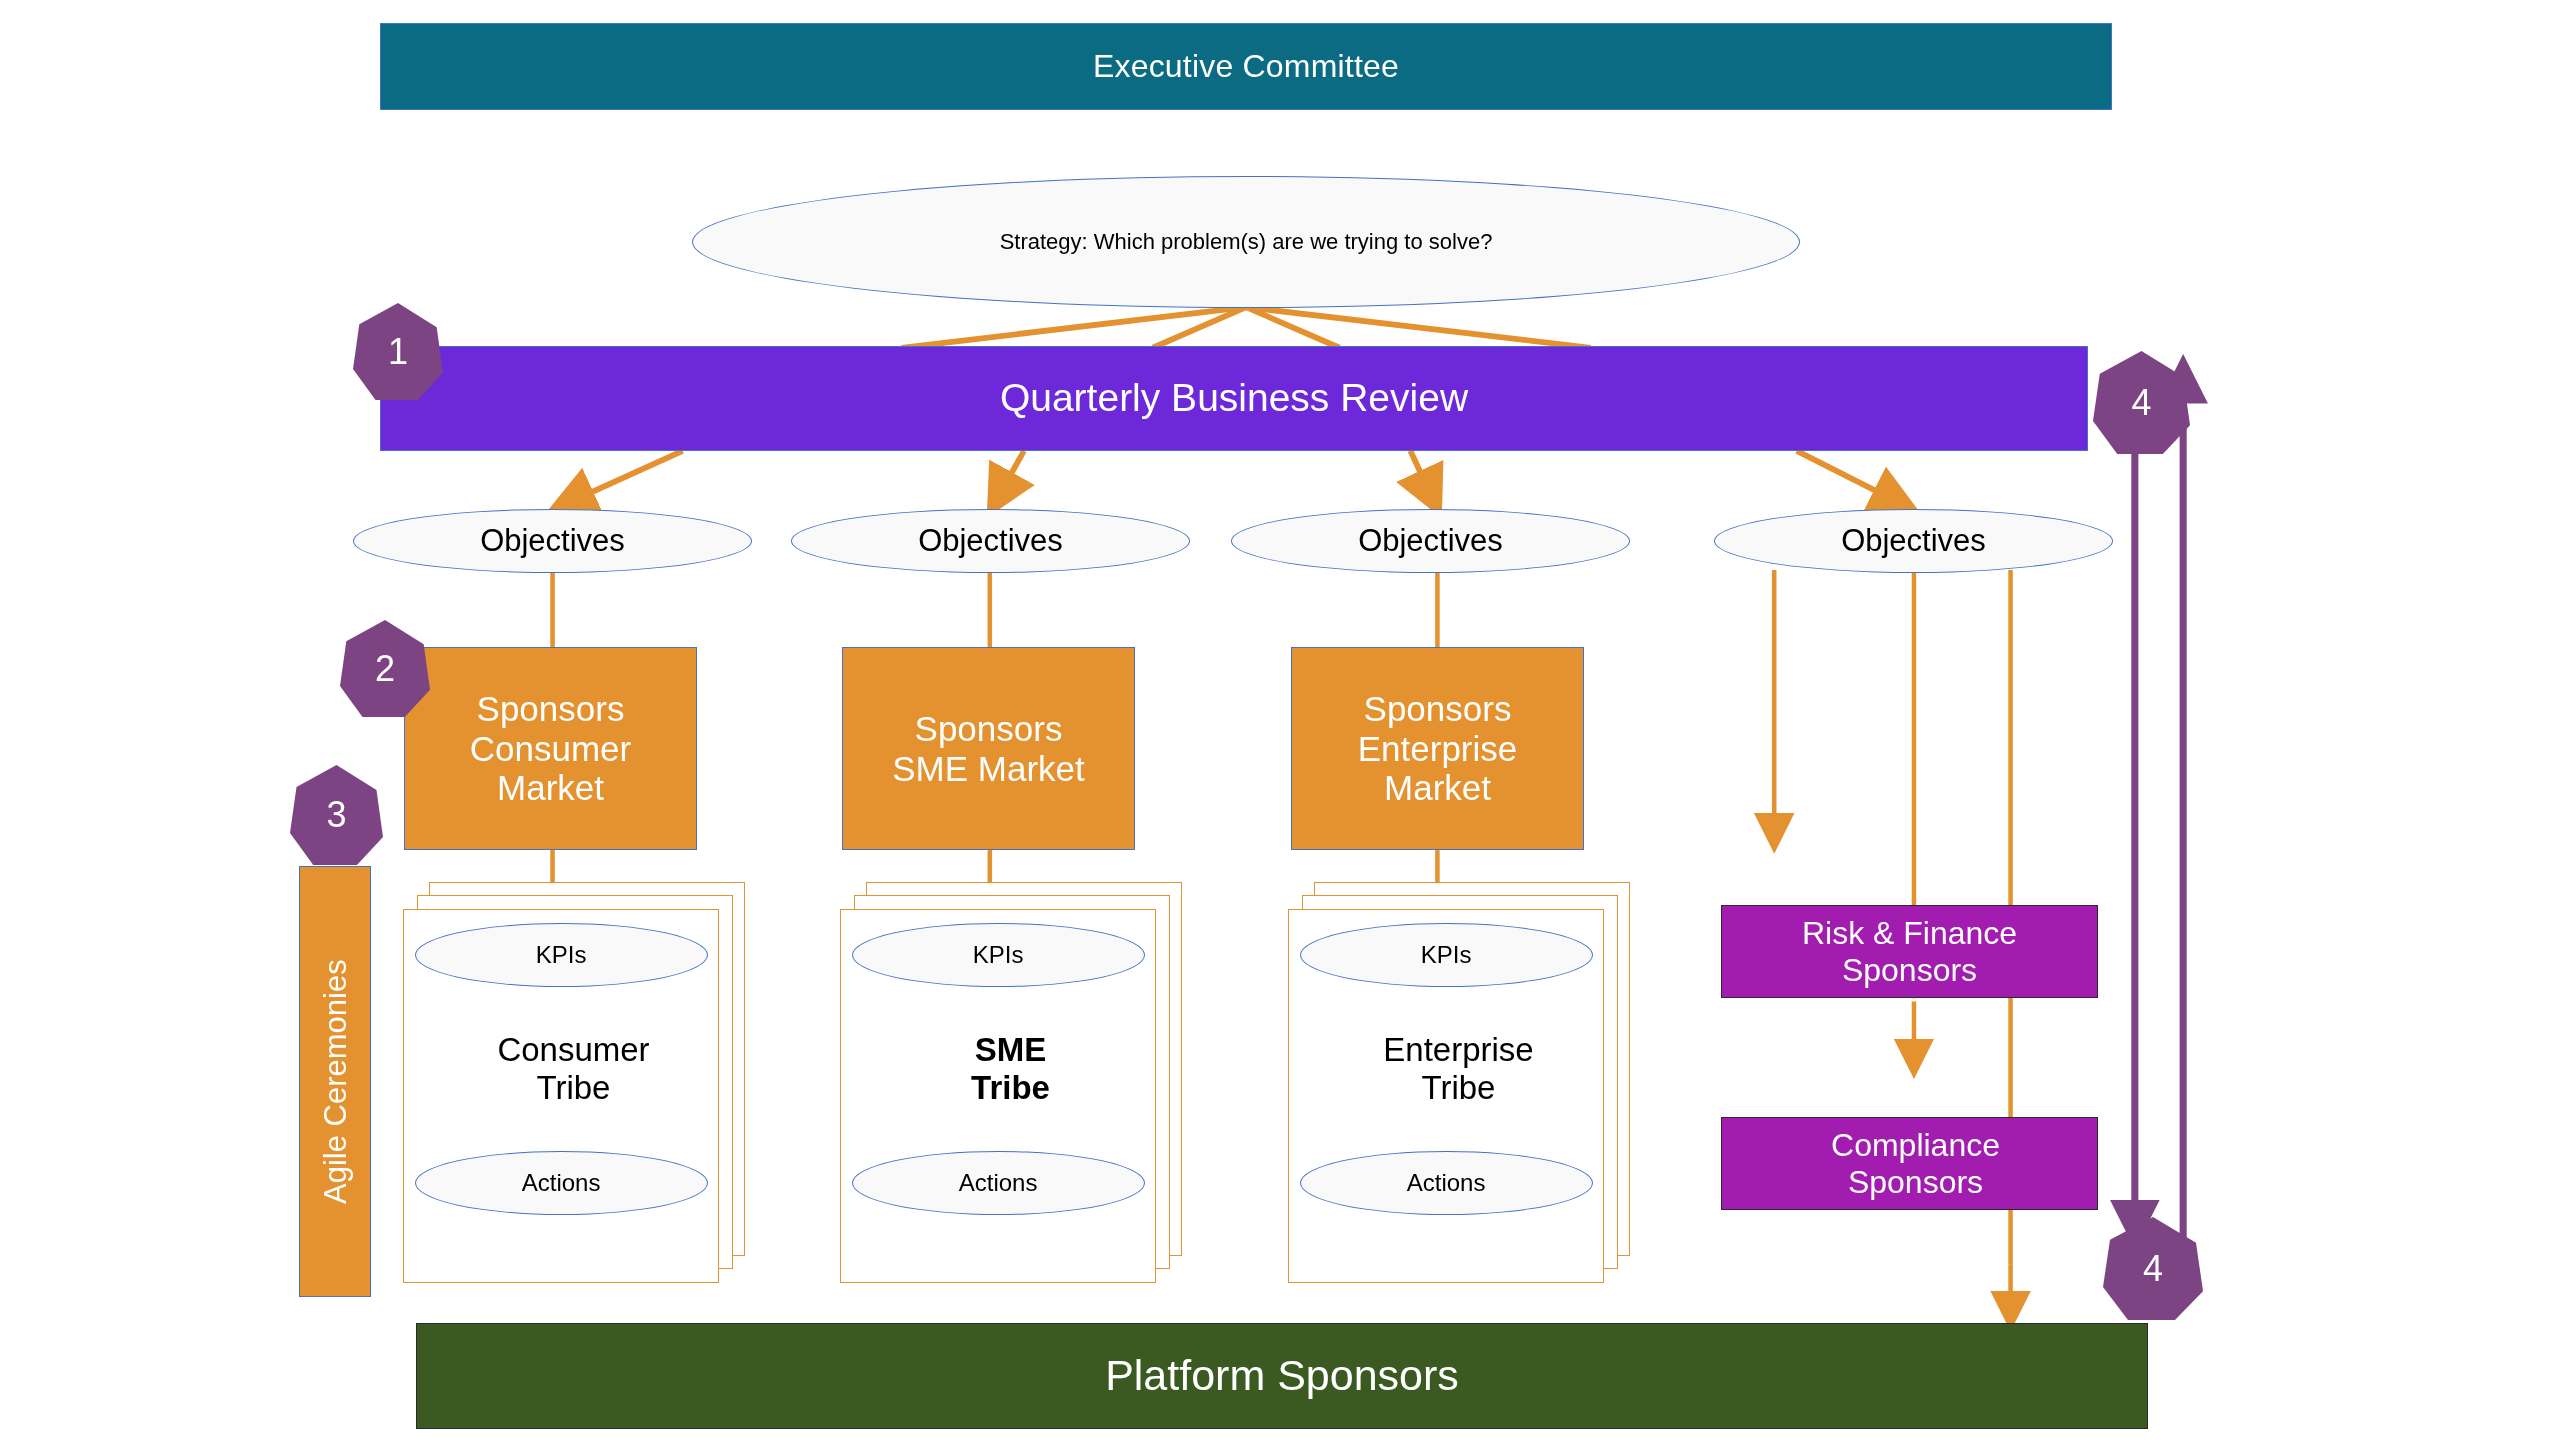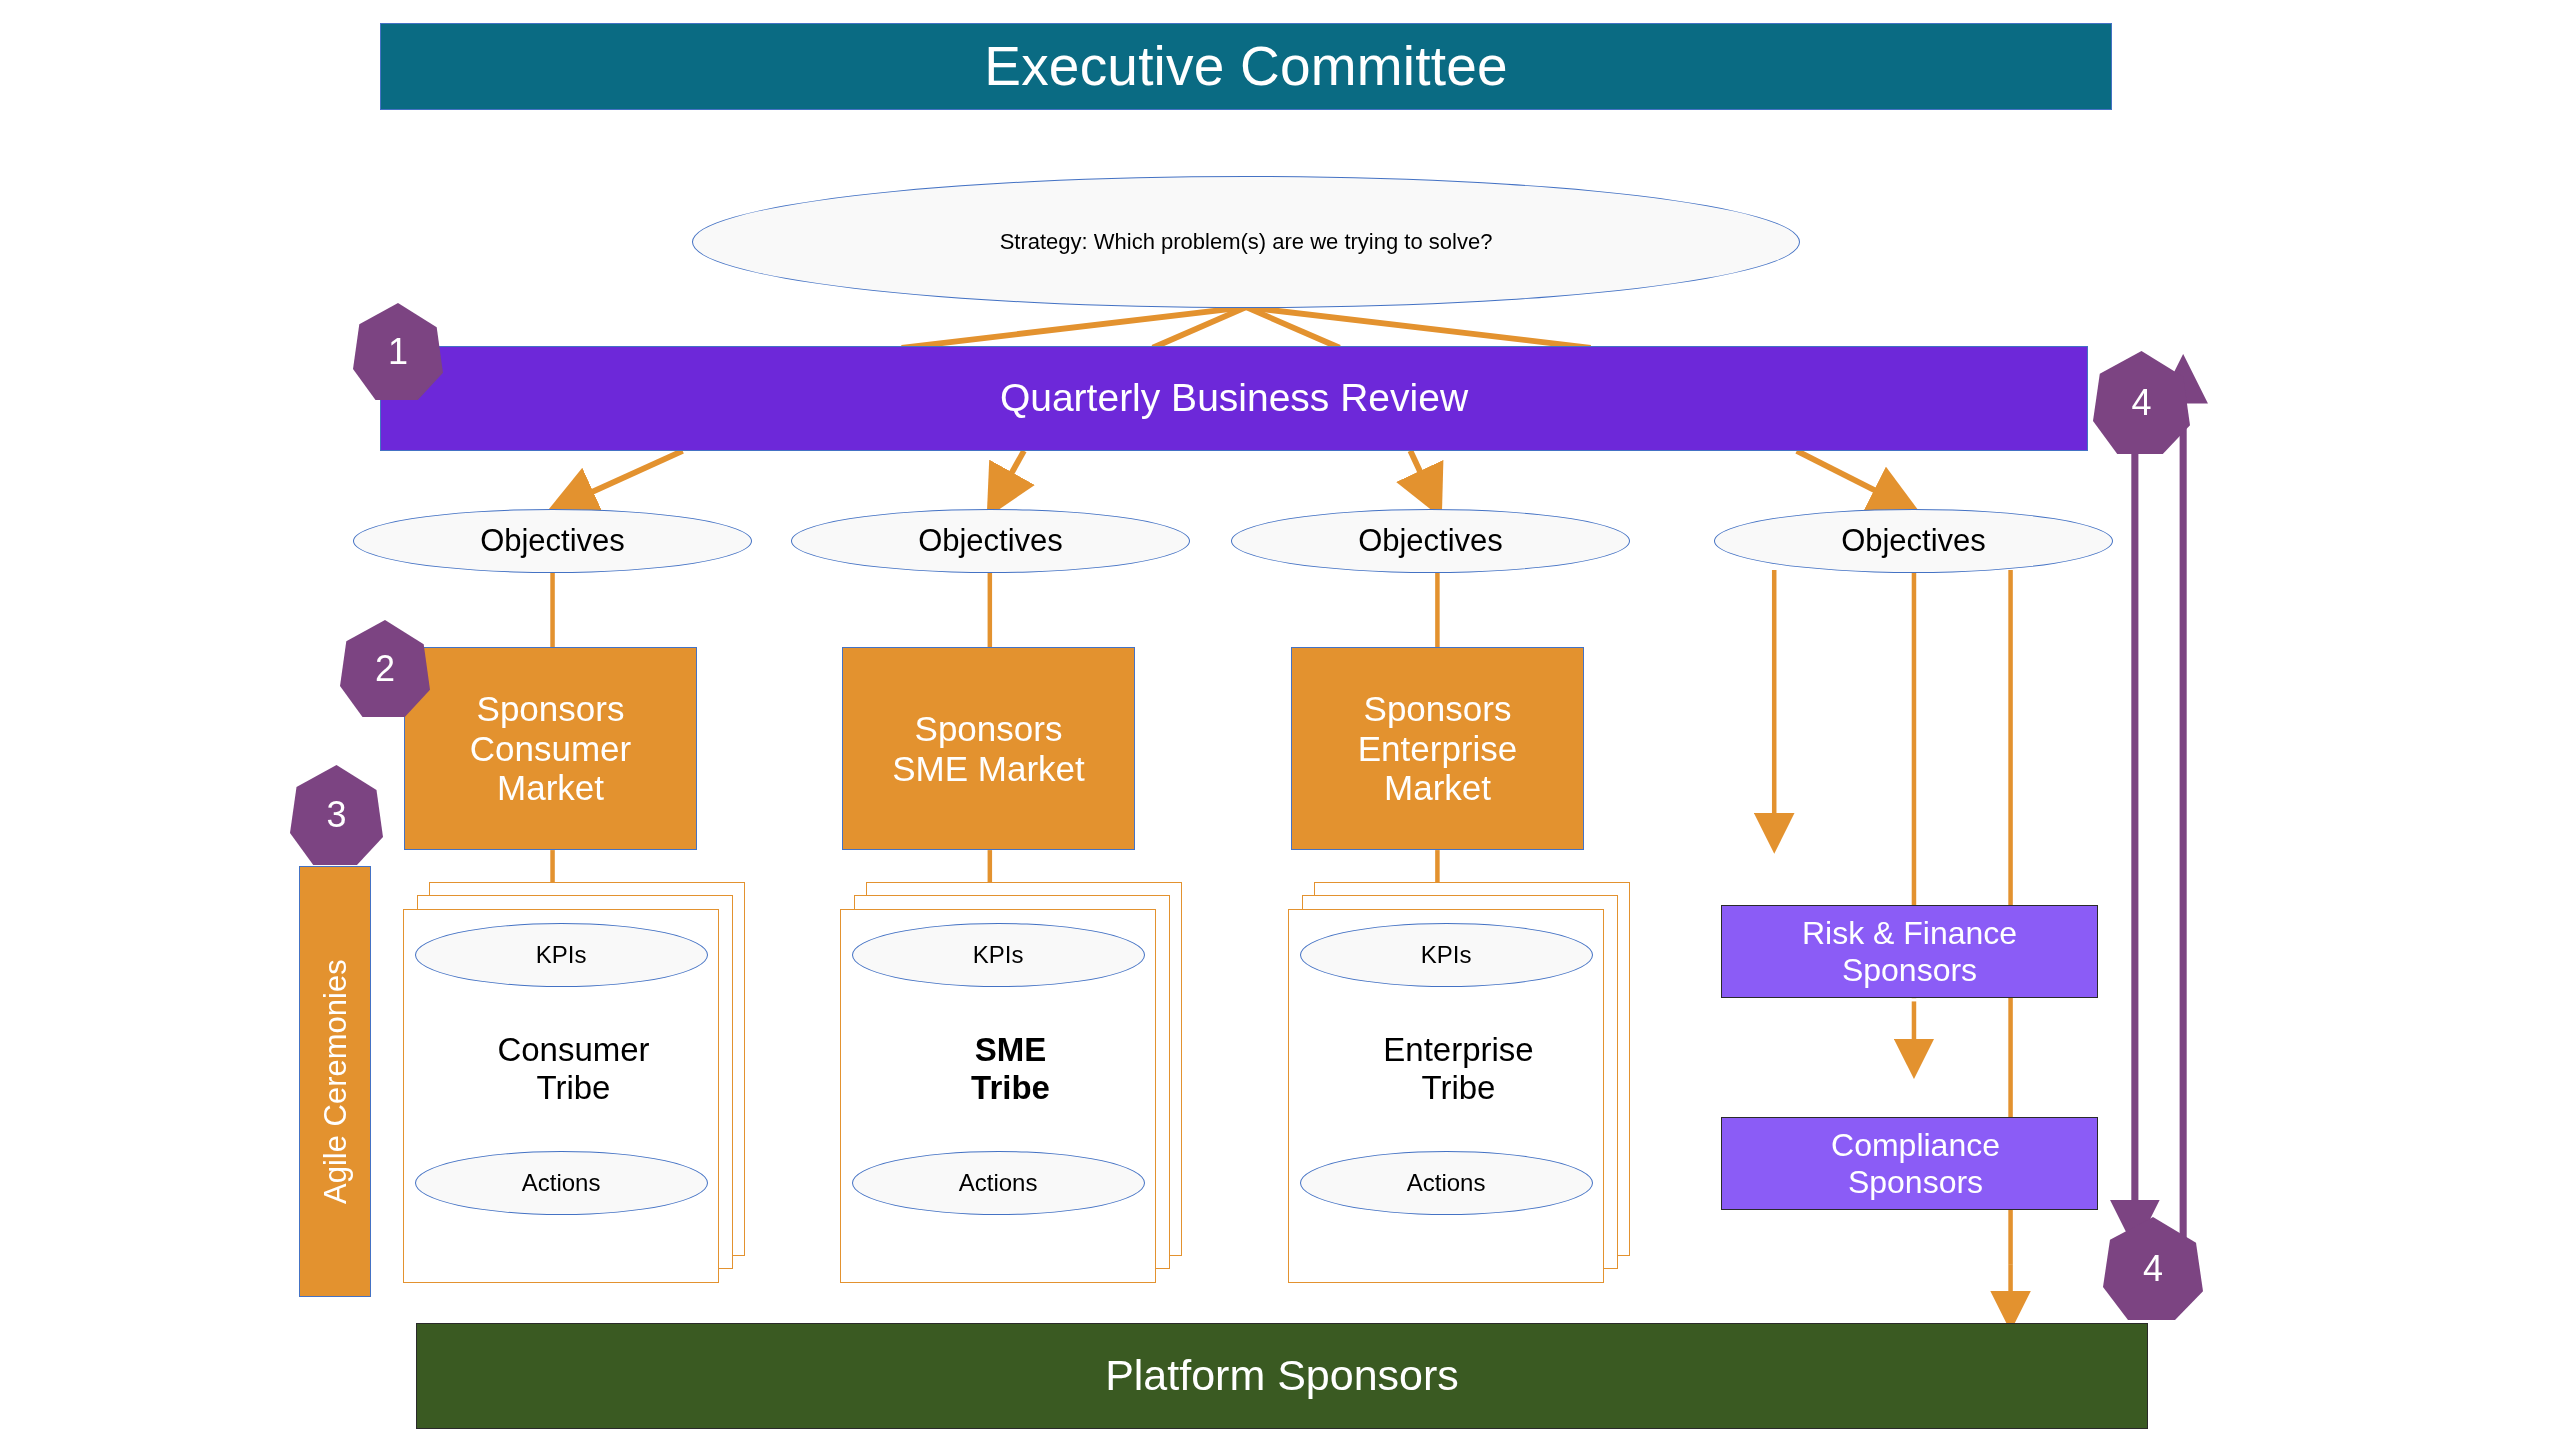--- a/index.html
+++ b/index.html
@@ -36,21 +36,21 @@
     justify-content: center;
     text-align: center;
     line-height: 1.14;
   }
 
   
   .banner-teal {
     background: #0A6B83;
     border: 1.9px solid #4472C4;
     color: #ffffff;
-    font-size: 55px;
+    font-size: 32px;
     letter-spacing: 0.2px;
   }
   .banner-green {
     background: #3A5A22;
     border: 1.9px solid #2A2A2A;
     color: #ffffff;
     font-size: 43px;
     margin-left: 36px;
   }
 
@@ -88,21 +88,21 @@
     font-size: 31px;
   }
   .bar-vertical .vtext {
     transform: rotate(-90deg);
     white-space: nowrap;
     display: block;
   }
 
   
   .block-green {
-    background: #8b5cf6;
+    background: #a21caf;
     border: 1.3px solid #2A2A2A;
     color: #ffffff;
     font-size: 32px;
   }
 
   
   .tribe-stack { position: absolute; }
   .tribe-card {
     position: absolute;
     box-sizing: border-box;

